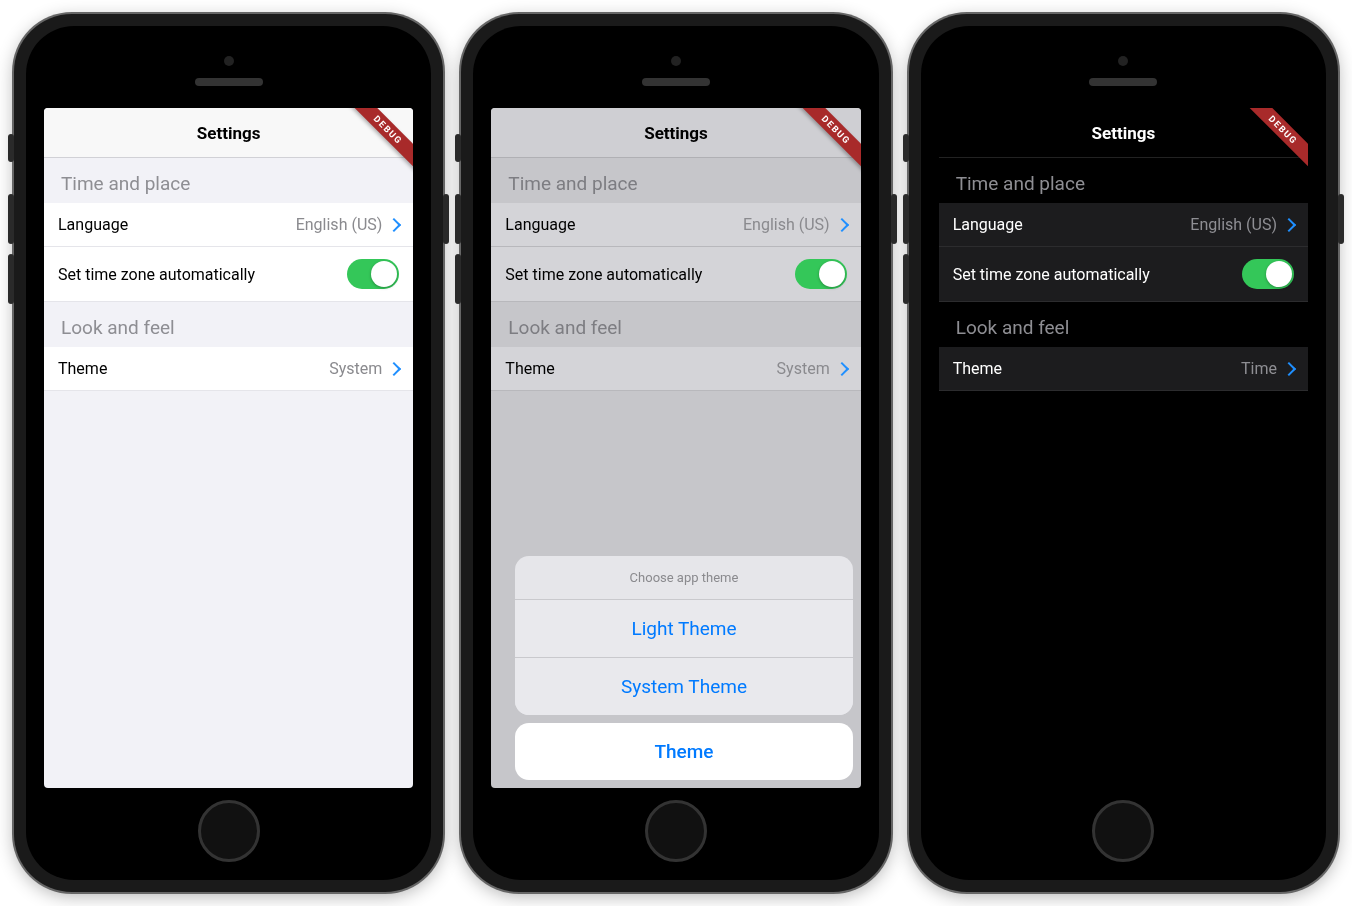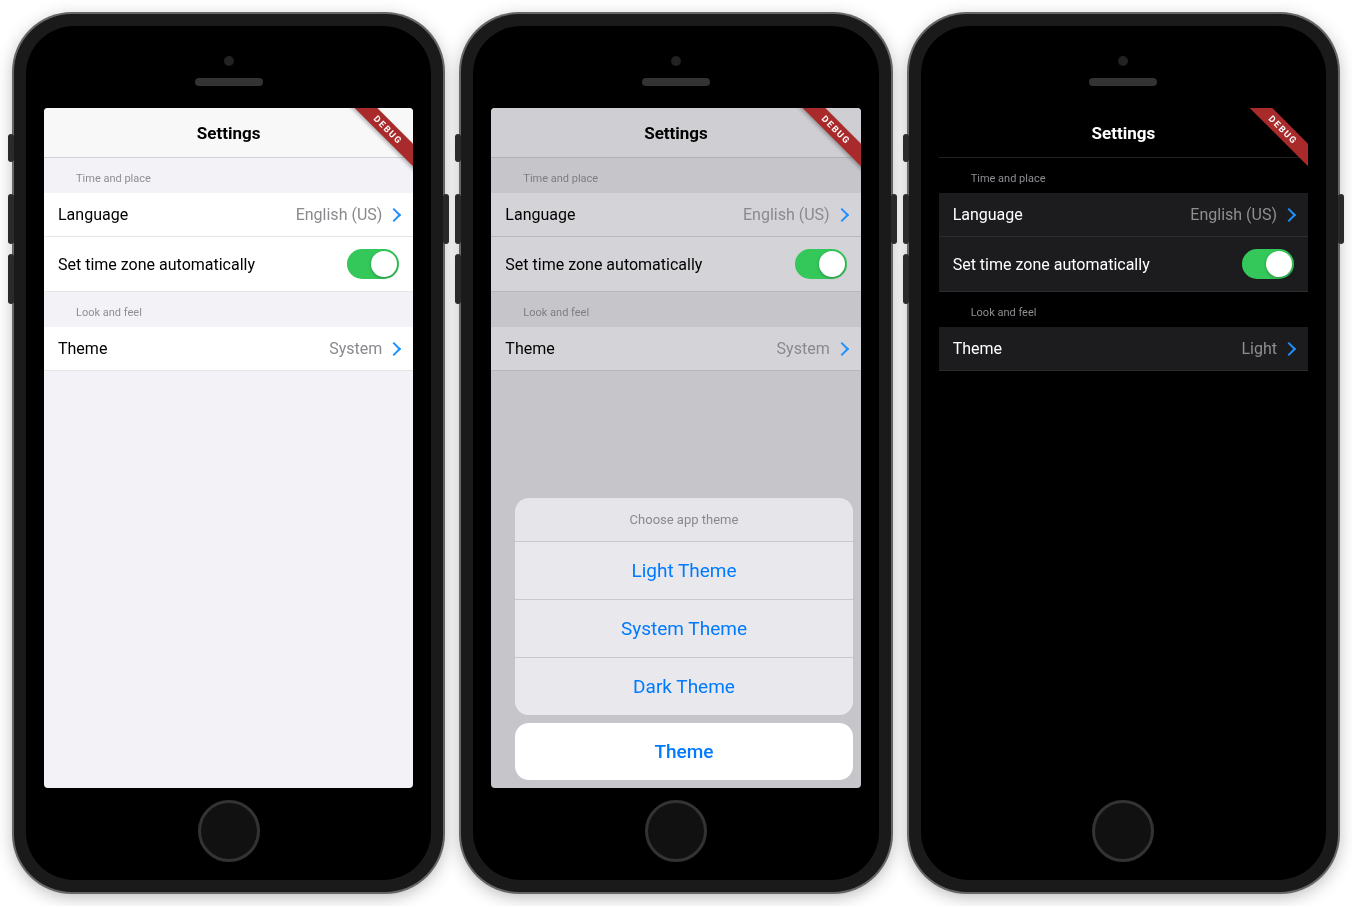--- a/index.html
+++ b/index.html
@@ -104,22 +104,22 @@
     color: #fff;
     font-size: 9px;
     letter-spacing: 1.5px;
     text-align: center;
     padding: 3px 0;
     font-weight: 700;
     box-shadow: 0 2px 4px rgba(0,0,0,0.3);
   }
 
   .section-header {
-    padding: 14px 14px 8px 32px;
-    font-size: 11px;
+    padding: 14px 14px 8px 17px;
+    font-size: 19px;
   }
   .light .section-header { color:#8e8e93; background:#f2f2f7;}
   .dimmed .section-header { color:#7d7d82; background:#c6c6ca;}
   .dark .section-header { color:#8e8e93; background:#000;}
 
   .row {
     display: flex;
     align-items: center;
     padding: 12px 14px;
     font-size: 16px;
@@ -268,21 +268,20 @@
         <span class="row-label">Theme</span>
         <span class="row-value">System</span>
         <span class="chevron"></span>
       </div>
 
       <div class="action-sheet">
         <div class="sheet-group">
           <div class="sheet-title">Choose app theme</div>
           <div class="sheet-item">Light Theme</div>
           <div class="sheet-item">System Theme</div>
-          <div class="sheet-item">Dark Theme</div>
         </div>
         <div class="sheet-cancel">Theme</div>
       </div>
     </div>
     <div class="home-button"></div>
   </div>
 </div>
 
 <div class="phone">
   <div class="side-btn mute"></div>
@@ -307,19 +306,19 @@
       <div class="row">
         <span class="row-label">Set time zone automatically</span>
         <span class="toggle">
             <span class="toggle-knob"></span>
           </span>
       </div>
 
       <div class="section-header">Look and feel</div>
       <div class="row">
         <span class="row-label">Theme</span>
-        <span class="row-value">Light</span>
+        <span class="row-value">Time</span>
         <span class="chevron"></span>
       </div>
     </div>
     <div class="home-button"></div>
   </div>
 </div>
 
 </body></html>

